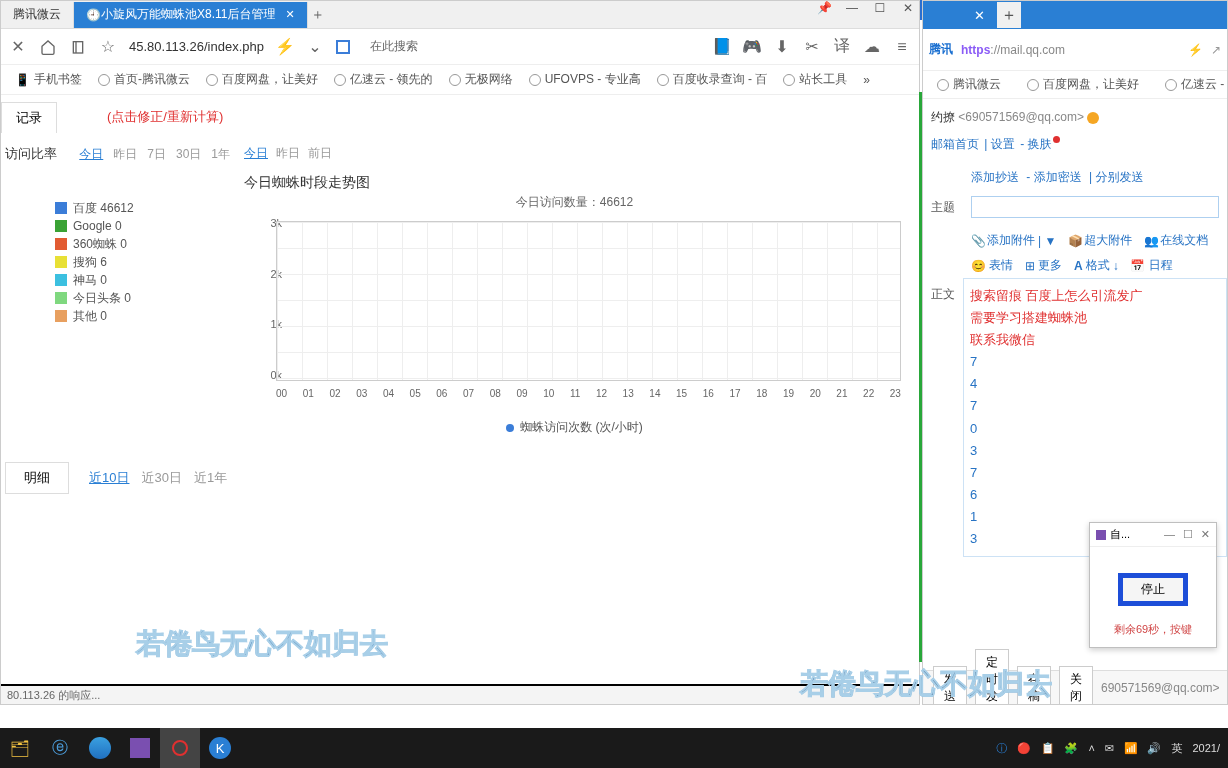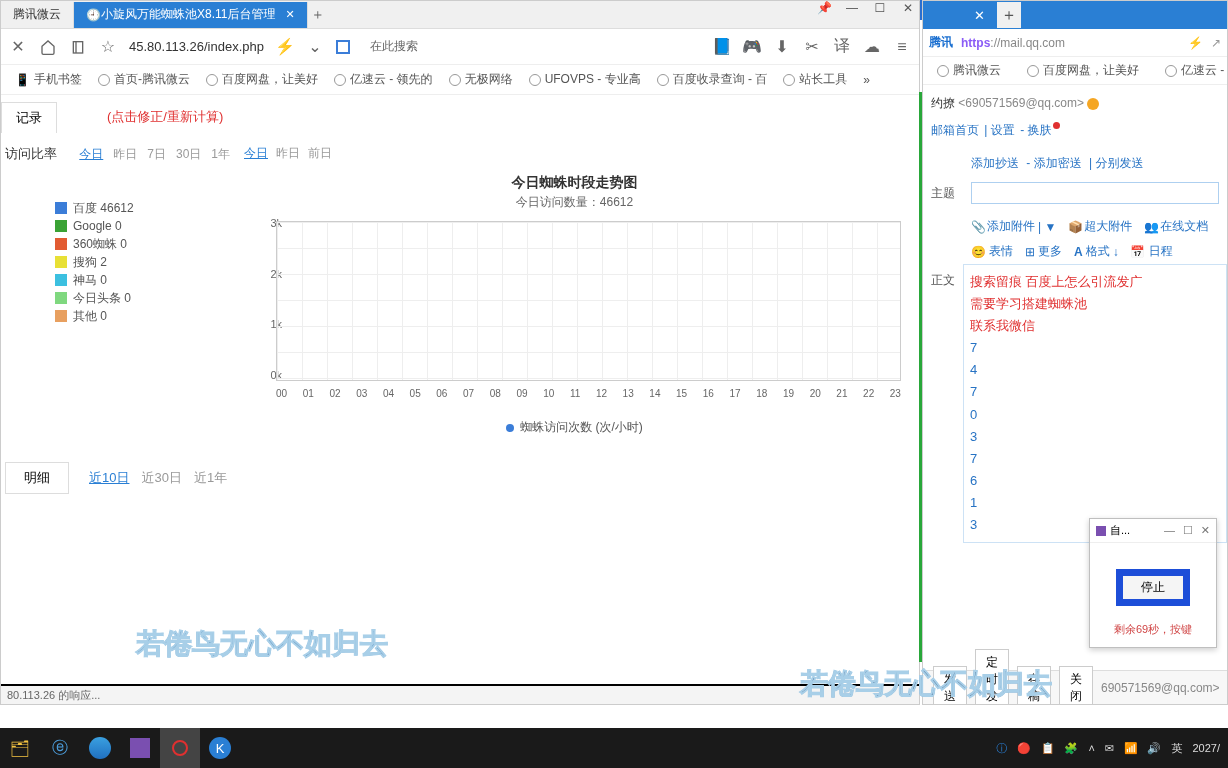--- a/index.html
+++ b/index.html
@@ -38,21 +38,21 @@
 .ph-title { color: #333; }
 .ph-links { display: flex; gap: 10px; margin-left: auto; }
 .ph-link { color: #999; font-size: 12px; }
 .ph-link.active { color: #2a7fd4; text-decoration: underline; }
 
 .legend { padding: 30px 10px 10px 50px; }
 .legend-item { display: flex; align-items: center; gap: 6px; font-size: 12px; color: #555; height: 18px; }
 .sw { width: 12px; height: 12px; }
 
 .chart-box { position: relative; padding: 6px 10px 6px 0; }
-.chart-title { text-align: center; font-size: 14px; font-weight: bold; color: #333; }
+.chart-title { font-size: 14px; font-weight: normal; color: #333; }
 .chart-sub { text-align: center; font-size: 12px; color: #666; margin-top: 2px; }
 .chart-area { position: relative; height: 200px; margin-top: 6px; }
 .y-axis { position: absolute; left: 12px; top: 0; bottom: 36px; width: 30px; display: flex; flex-direction: column; justify-content: space-between; }
 .y-tick { font-size: 11px; color: #666; text-align: right; padding-right: 4px; }
 .grid { position: absolute; left: 32px; right: 4px; top: 4px; bottom: 36px; border: 1px solid #ccc; background: repeating-linear-gradient(to right, #eee 0 1px, transparent 1px 25px), repeating-linear-gradient(to bottom, #eee 0 1px, transparent 1px 26px); }
 .x-axis { position: absolute; left: 32px; right: 4px; bottom: 18px; display: flex; justify-content: space-between; }
 .x-tick { font-size: 10px; color: #666; }
 .chart-legend-bottom { text-align: center; font-size: 12px; color: #555; margin-top: 2px; display: flex; align-items: center; justify-content: center; gap: 6px; }
 .dot { width: 8px; height: 8px; background: #3b7dd8; border-radius: 50%; display: inline-block; }
 
@@ -64,21 +64,21 @@
 
 .watermark { position: absolute; font-size: 28px; font-weight: 600; color: #3a6fa8; -webkit-text-stroke: 1px #a8cfe8; pointer-events: none; }
 
 .status-bar { position: absolute; left: 0; bottom: 0; right: 0; height: 20px; background: #f4f4f4; border-top: 2px solid #000000; font-size: 11px; color: #666; padding: 2px 6px; }
 
 
 .browser-right { position: absolute; left: 922px; top: 0; right: 0; height: 705px; border: 1px solid #ccc; background: #fff; overflow: hidden; }
 .br-tabs { height: 28px; background: #2a7fd4; display: flex; align-items: center; }
 .br-tab { background: #2a7fd4; color: #fff; width: 70px; height: 26px; display: flex; align-items: center; justify-content: flex-end; padding-right: 8px; font-size: 13px; }
 .br-plus { color: #555; width: 24px; text-align: center; background: #f0f0f0; height: 26px; line-height: 26px; margin-left: 4px; }
-.br-addr { height: 28px; display: flex; align-items: center; gap: 8px; padding: 0 6px; border-bottom: 1px solid #eee; font-size: 12px; }
+.br-addr { height: 42px; display: flex; align-items: center; gap: 8px; padding: 0 6px; border-bottom: 1px solid #eee; font-size: 12px; }
 .br-domain { color: #888; }
 .br-domain .secure { color: #8b5cf6; font-weight: 600; }
 .br-bookmark { height: 28px; display: flex; align-items: center; gap: 10px; padding: 0 6px; border-bottom: 1px solid #eee; font-size: 12px; color: #555; overflow: hidden; white-space: nowrap; }
 
 .mail-header { padding: 10px 8px 6px; font-size: 12px; }
 .mail-header .name { color: #333; }
 .mail-header .email { color: #888; }
 .mail-header .warn { width: 12px; height: 12px; background: #f5a623; border-radius: 50%; display: inline-block; vertical-align: middle; }
 .mail-subnav { padding: 4px 8px 12px; font-size: 12px; color: #2773c4; }
 .mail-subnav span { margin-right: 2px; }
@@ -99,21 +99,21 @@
 .body-area { display: flex; }
 .body-label { width: 40px; padding: 8px; font-size: 12px; color: #555; }
 .body-content { flex: 1; padding: 6px; border: 1px solid #cde2f5; min-height: 260px; font-size: 13px; color: #2773c4; line-height: 1.7; }
 .body-content .red { color: #e03030; }
 .body-content .phone { display: flex; flex-direction: column; }
 
 .popup { position: absolute; right: 10px; bottom: 56px; width: 128px; background: #fff; border: 1px solid #bfbfbf; box-shadow: 0 2px 6px rgba(0,0,0,0.2); }
 .popup-title { height: 24px; display: flex; align-items: center; padding: 0 6px; font-size: 11px; border-bottom: 1px solid #eee; }
 .popup-title-right { margin-left: auto; display: flex; gap: 8px; color: #777; }
 .popup-body { padding: 26px 10px 10px; text-align: center; }
-.popup-btn { padding: 3px 18px; border: 7px solid #1d4ed8; background: #f5f5f5; font-size: 12px; }
+.popup-btn { padding: 3px 18px; border: 5px solid #1d4ed8; background: #f5f5f5; font-size: 12px; }
 .popup-msg { font-size: 11px; color: #d04545; text-align: center; padding: 6px 0 10px; }
 
 .compose-footer { position: absolute; bottom: 0; left: 0; right: 0; height: 34px; display: flex; align-items: center; gap: 8px; padding: 0 10px; background: #f7f7f7; border-top: 1px solid #ddd; font-size: 12px; }
 .cf-btn { padding: 4px 10px; border: 1px solid #ccc; background: #fff; font-size: 12px; }
 .cf-info { color: #888; margin-left: auto; }
 
 
 .taskbar { position: absolute; left: 0; right: 0; bottom: 0; height: 40px; background: #1a1a1a; display: flex; align-items: center; }
 .tb-item { width: 40px; height: 40px; display: flex; align-items: center; justify-content: center; color: #fff; font-size: 16px; }
 .tb-active { background: #444; }
@@ -246,21 +246,21 @@
           <div class="legend-item">
               <span class="sw" style="background:#3aa235"></span>
               <span>Google 0</span>
             </div>
           <div class="legend-item">
               <span class="sw" style="background:#e25b32"></span>
               <span>360蜘蛛 0</span>
             </div>
           <div class="legend-item">
               <span class="sw" style="background:#e8e035"></span>
-              <span>搜狗 2</span>
+              <span>搜狗 6</span>
             </div>
           <div class="legend-item">
               <span class="sw" style="background:#3cc0e0"></span>
               <span>神马 0</span>
             </div>
           <div class="legend-item">
               <span class="sw" style="background:#7fd87f"></span>
               <span>今日头条 0</span>
             </div>
           <div class="legend-item">
@@ -467,15 +467,15 @@
   <div class="tb-right">
     <span style="color:#2a7fd4">ⓘ</span>
     <span>🔴</span>
     <span>📋</span>
     <span>🧩</span>
     <span>˄</span>
     <span>✉</span>
     <span>📶</span>
     <span>🔊</span>
     <span>英</span>
-    <span>2027/</span>
+    <span>2021/</span>
   </div>
 </div>
 
 </body></html>

